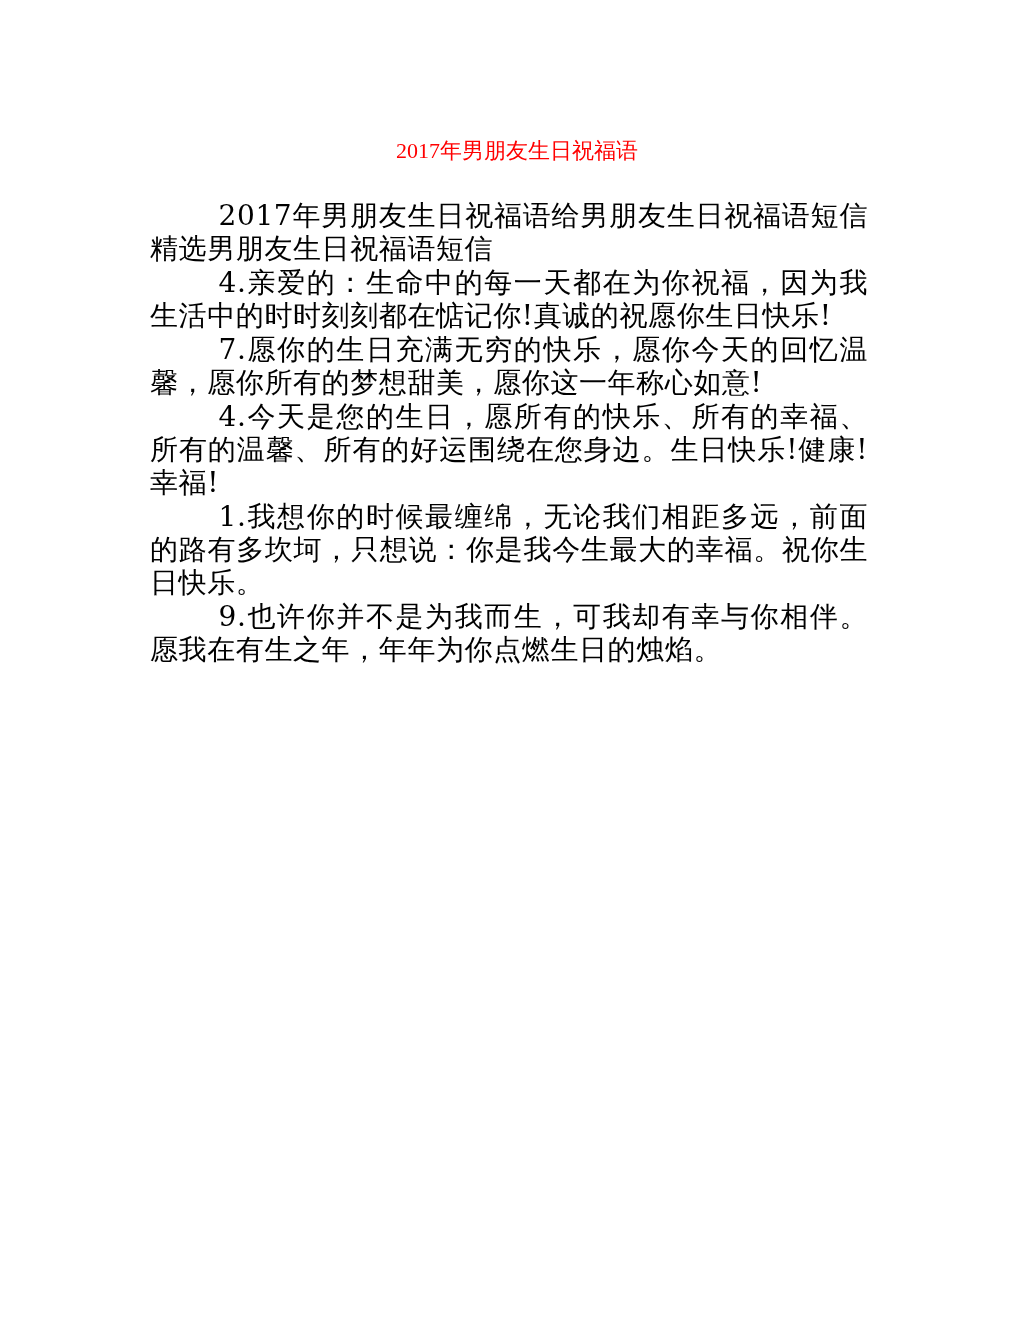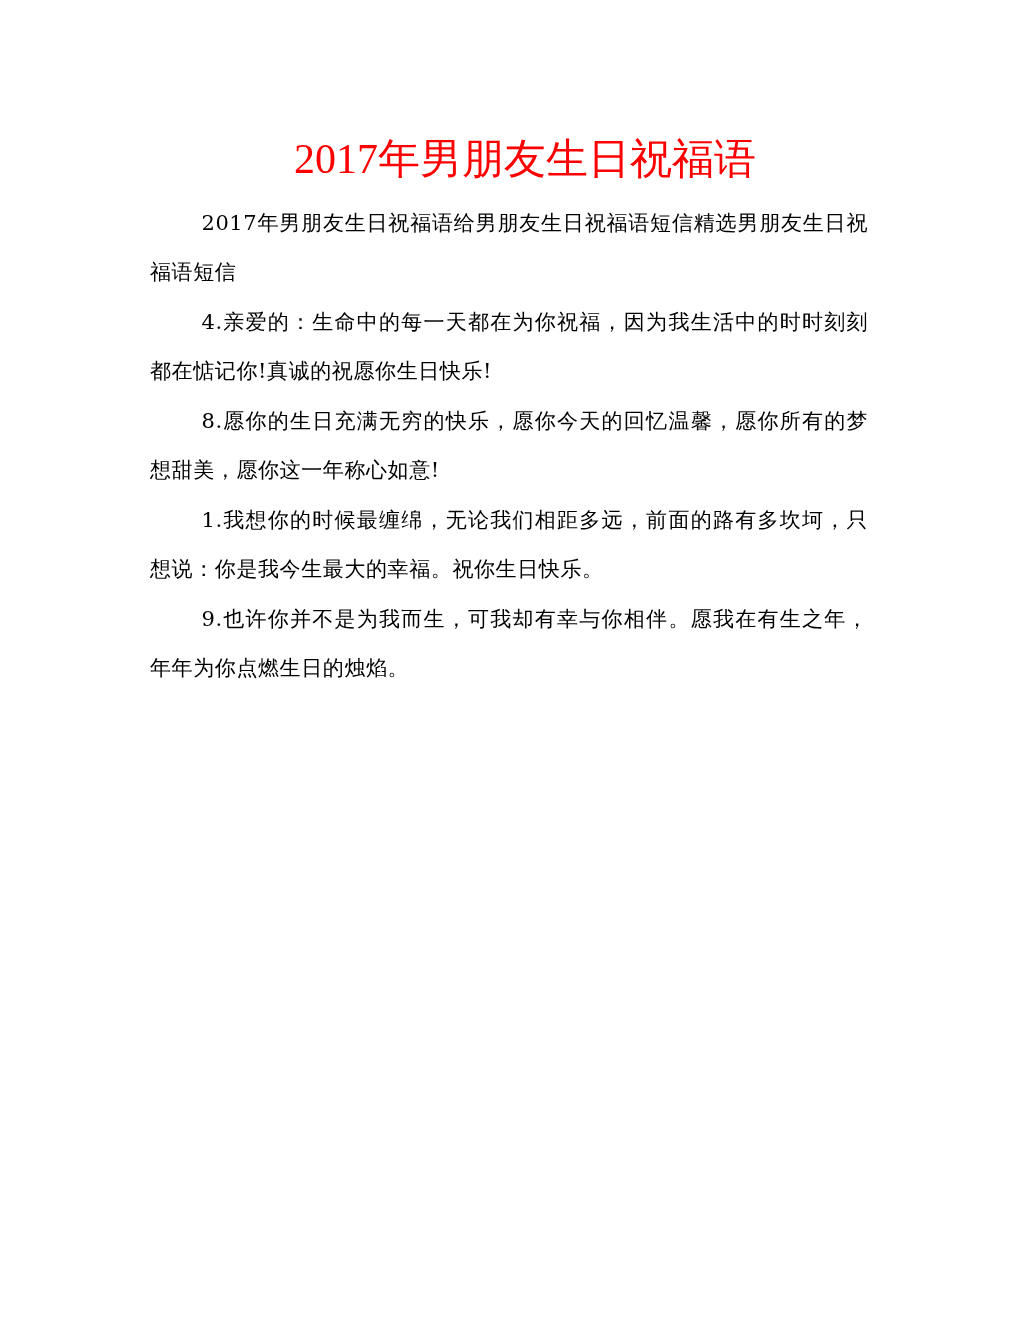--- a/index.html
+++ b/index.html
@@ -22,47 +22,48 @@
     width: 718px;
   }
   .title {
     position: absolute;
     left: 0;
     top: 118px;
     width: 718px;
     text-align: center;
     color: #ff0000;
     font-family: "Liberation Serif", "DejaVu Serif", serif;
-    font-size: 42px;
+    font-size: 22px;
     line-height: 50px;
-    margin: 16px;
+    margin: 8px;
     font-weight: normal;
     letter-spacing: 0px;
   }
   .body {
     position: absolute;
     left: 0;
     top: 199px;
     width: 718px;
   }
   .para {
     margin: 0 0 1px 0;
-    font-size: 21px;
-    line-height: 49px;
+    font-size: 28px;
+    line-height: 33px;
     text-indent: 2.45em;
     text-align: justify;
     letter-spacing: 0.6px;
     word-break: break-all;
   }
 </style>
 </head>
 <body>
 
 <div class="page">
   <h1 class="title">2017年男朋友生日祝福语</h1>
   <div class="body">
     <p class="para">2017年男朋友生日祝福语给男朋友生日祝福语短信精选男朋友生日祝福语短信</p>
     <p class="para">4.亲爱的：生命中的每一天都在为你祝福，因为我生活中的时时刻刻都在惦记你!真诚的祝愿你生日快乐!</p>
-    <p class="para">8.愿你的生日充满无穷的快乐，愿你今天的回忆温馨，愿你所有的梦想甜美，愿你这一年称心如意!</p>
+    <p class="para">7.愿你的生日充满无穷的快乐，愿你今天的回忆温馨，愿你所有的梦想甜美，愿你这一年称心如意!</p>
+    <p class="para">4.今天是您的生日，愿所有的快乐、所有的幸福、所有的温馨、所有的好运围绕在您身边。生日快乐!健康!幸福!</p>
     <p class="para">1.我想你的时候最缠绵，无论我们相距多远，前面的路有多坎坷，只想说：你是我今生最大的幸福。祝你生日快乐。</p>
     <p class="para">9.也许你并不是为我而生，可我却有幸与你相伴。愿我在有生之年，年年为你点燃生日的烛焰。</p>
   </div>
 </div>
 
 </body></html>

